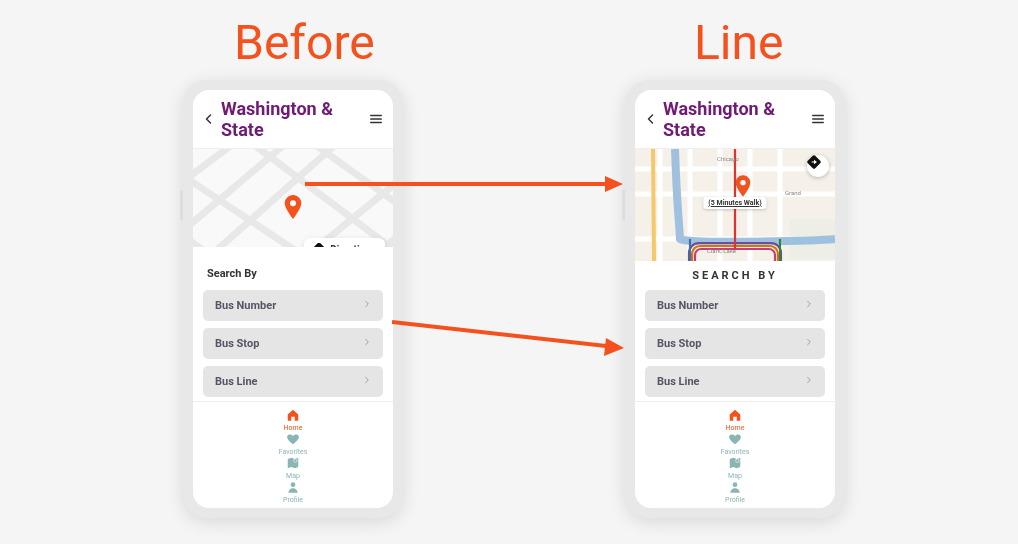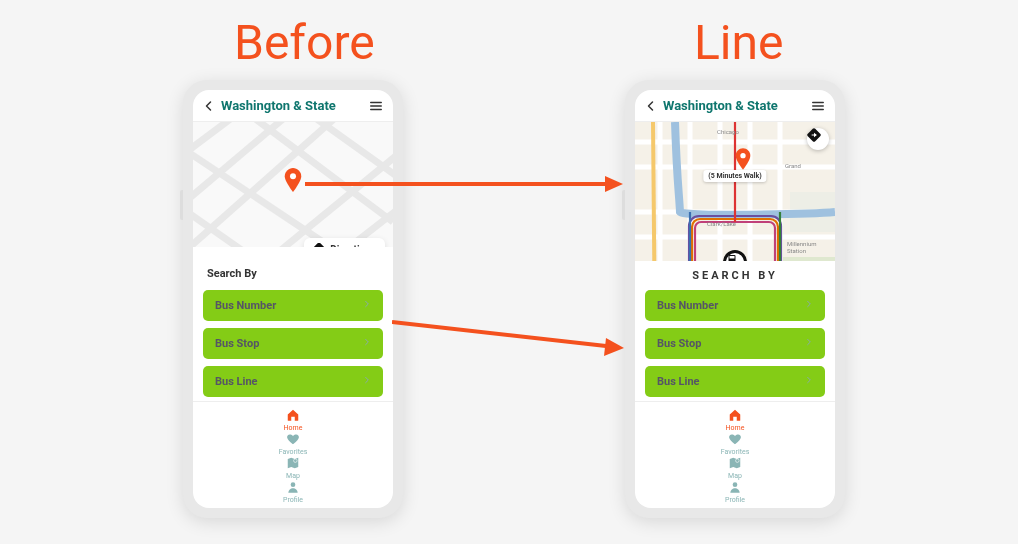--- a/index.html
+++ b/index.html
@@ -50,23 +50,23 @@
     flex-direction: column;
   }
   .header {
     display: flex;
     align-items: center;
     padding: 8px 10px;
     gap: 6px;
     border-bottom: 1px solid #eee;
   }
   .header-title {
-    font-size: 13px;
+    font-size: 18px;
     font-weight: 700;
-    color: #0f766e;
+    color: #701a75;
     flex: 1;
   }
   .chevron-back svg, .menu-icon svg { display: block; }
 
   
   .map-before {
     position: relative;
     height: 168px;
     background: #f8f8f8;
     overflow: hidden;
@@ -95,21 +95,21 @@
     font-size: 11px; font-weight: 700; color:#333;
   }
   .search-by-center {
     padding: 8px 0 4px 0;
     font-size: 11px; font-weight: 700; color:#333;
     letter-spacing: 3px;
     text-align:center;
   }
   .options { padding: 4px 10px; display:flex; flex-direction:column; gap:7px; }
   .option-btn {
-    background: #84cc16;
+    background: #e5e5e5;
     border-radius: 5px;
     padding: 9px 12px;
     display:flex; align-items:center; justify-content:space-between;
     font-size: 11px; font-weight:700; color:#556;
   }
   .option-btn .chev { color:#8aa; }
 
   .bottom-nav {
     margin-top:auto;
     display:flex;
@@ -134,20 +134,21 @@
     position:absolute; right:6px; top:6px;
     width:22px; height:22px; border-radius:50%;
     background:#fff; display:flex; align-items:center; justify-content:center;
     box-shadow:0 1px 4px rgba(0,0,0,0.25);
   }
   .walk-chip {
     position:absolute; left:50%; top:48px; transform:translateX(-50%);
     background:#fff; border-radius:3px; padding:2px 5px;
     font-size:7px; font-weight:700; color:#333;
     box-shadow:0 1px 3px rgba(0,0,0,0.2);
+    text-decoration:underline;
   }
   .bus-round {
     position:absolute; left:50%; top:128px; transform:translateX(-50%);
     width:24px; height:24px; border-radius:50%;
     background:#fff; border:3px solid #111;
     display:flex; align-items:center; justify-content:center;
   }
   .map-label {
     position:absolute; font-size:6px; color:#888;
   }

